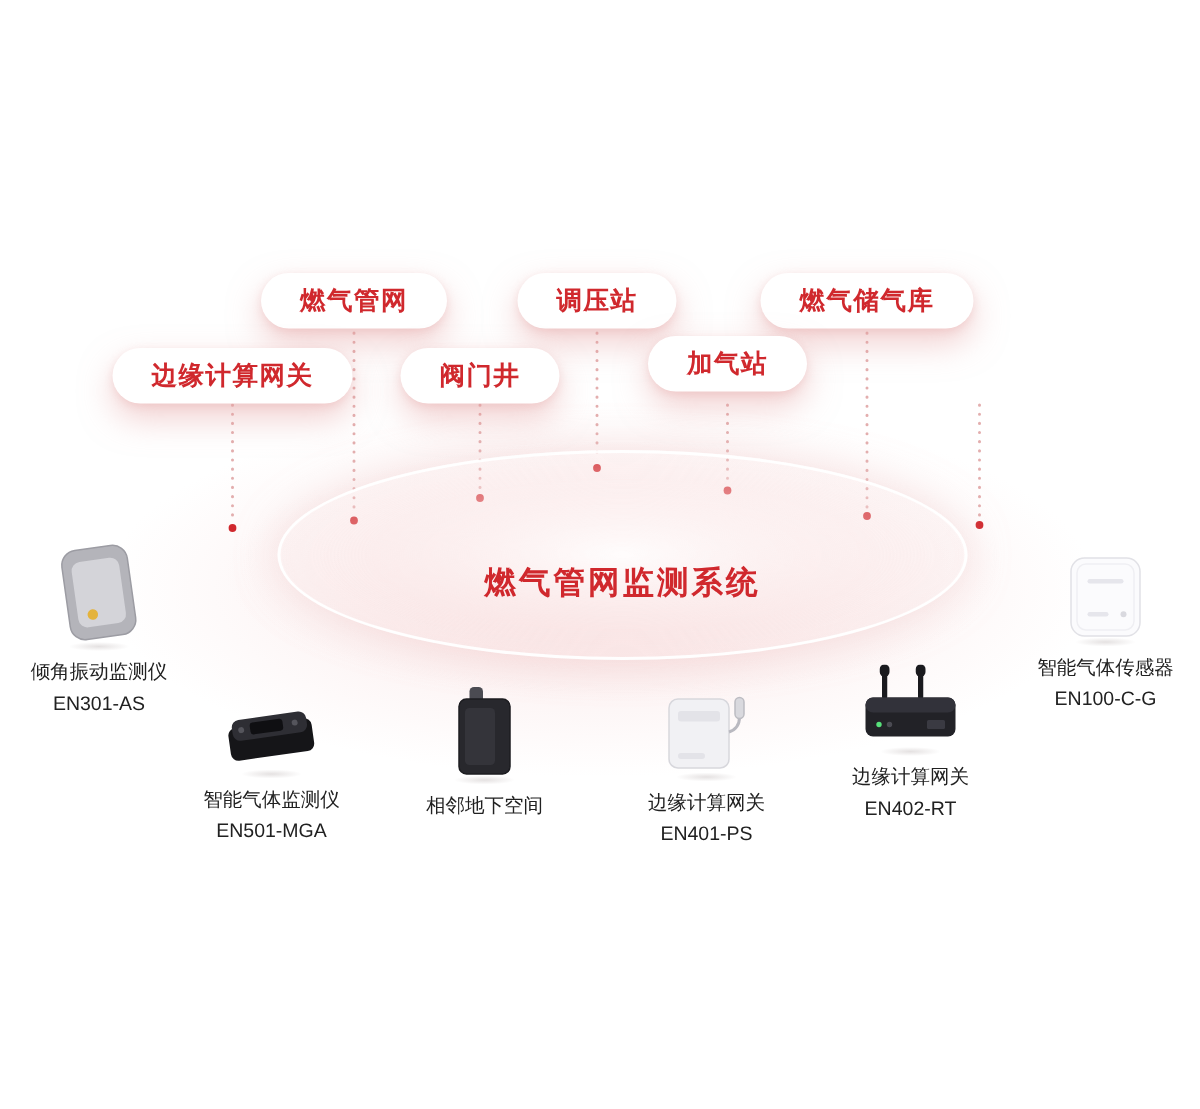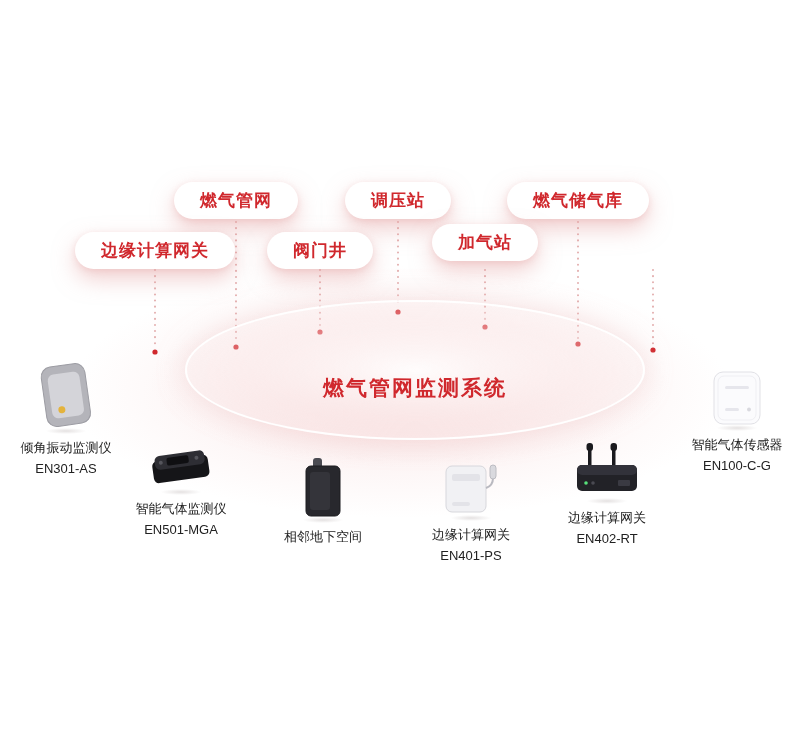--- a/index.html
+++ b/index.html
@@ -80,21 +80,21 @@
         <rect x="8" y="4" width="44" height="60" rx="10" fill="#b4b4ba" stroke="#9c9ca3"></rect>
         <rect x="14" y="12" width="32" height="44" rx="6" fill="#d4d4d9"></rect>
         <circle cx="24" cy="48" r="3.5" fill="#e4b33c"></circle>
       </g>
     </svg>
     <div class="dev-shadow"></div>
     <div class="dev-name">倾角振动监测仪</div>
     <div class="dev-model">EN301-AS</div>
   </div>
 
-  <div class="device" style="left:181px; top:444px">
+  <div class="device" style="left:181px; top:468px">
     <svg width="66" height="48" viewBox="0 0 66 48">
       <g transform="rotate(-8 33 26)">
         <rect x="5" y="14" width="56" height="22" rx="5" fill="#151518"></rect>
         <rect x="8" y="9" width="50" height="14" rx="5" fill="#2e2e34"></rect>
         <rect x="20" y="12" width="22" height="8" rx="2" fill="#0f0f12"></rect>
         <circle cx="50" cy="16" r="2" fill="#55555c"></circle>
         <circle cx="14" cy="16" r="2" fill="#55555c"></circle>
       </g>
     </svg>
     <div class="dev-shadow"></div>

